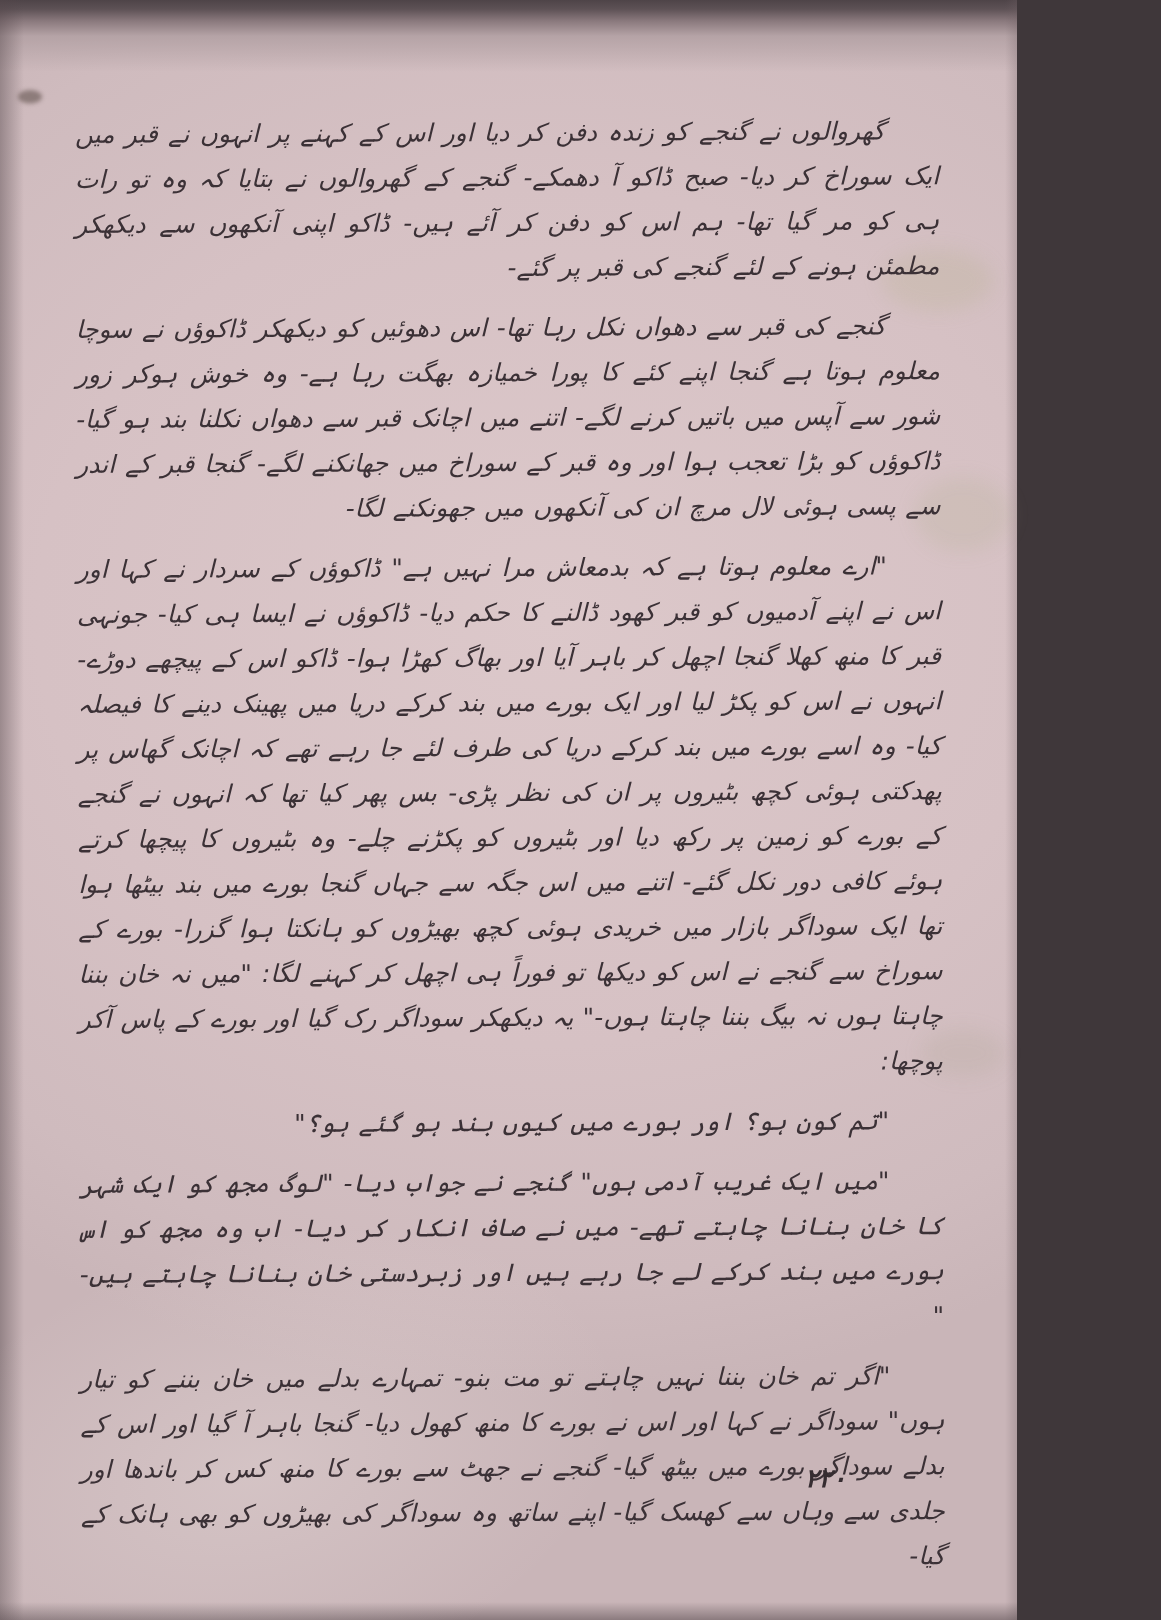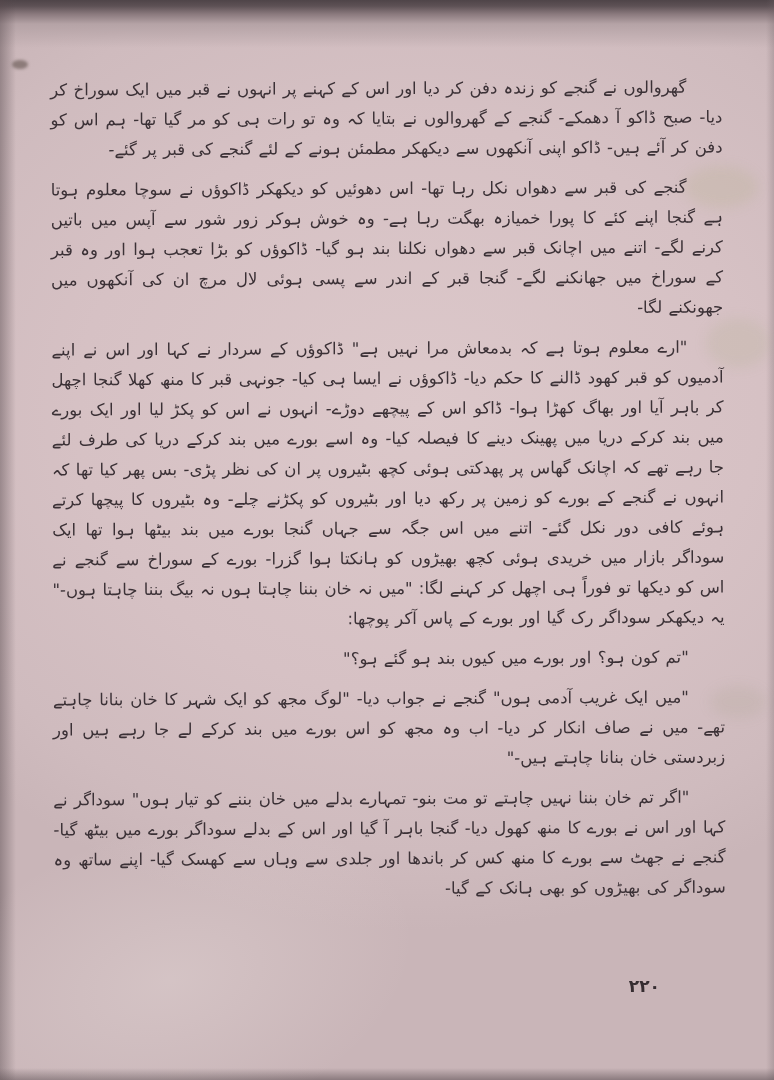--- a/index.html
+++ b/index.html
@@ -5,24 +5,25 @@
   html, body {
     margin: 0;
     padding: 0;
     width: 774px;
     height: 1080px;
     overflow: hidden;
     background: #3f373a;
   }
   .scan {
     position: relative;
-    width: 774px;
+    width: 678px;
     height: 1080px;
     background:
       radial-gradient(ellipse 620px 520px at 54% 38%, #dcc8ca 0%, #d6c1c4 55%, #cfbbbe 85%, #c9b5b8 100%);
+    font-style: italic;
   }
   .edge-top {
     position: absolute; top: 0; left: 0; right: 0; height: 48px;
     background: linear-gradient(to bottom,
       #4e4448 0px, #5d5155 6px, #8a797d 14px, #b5a3a6 24px, rgba(214,193,196,0) 48px);
     pointer-events: none;
   }
   .edge-left {
     position: absolute; top: 0; left: 0; bottom: 0; width: 16px;
     background: linear-gradient(to right, rgba(84,71,75,0.45), rgba(84,71,75,0));

